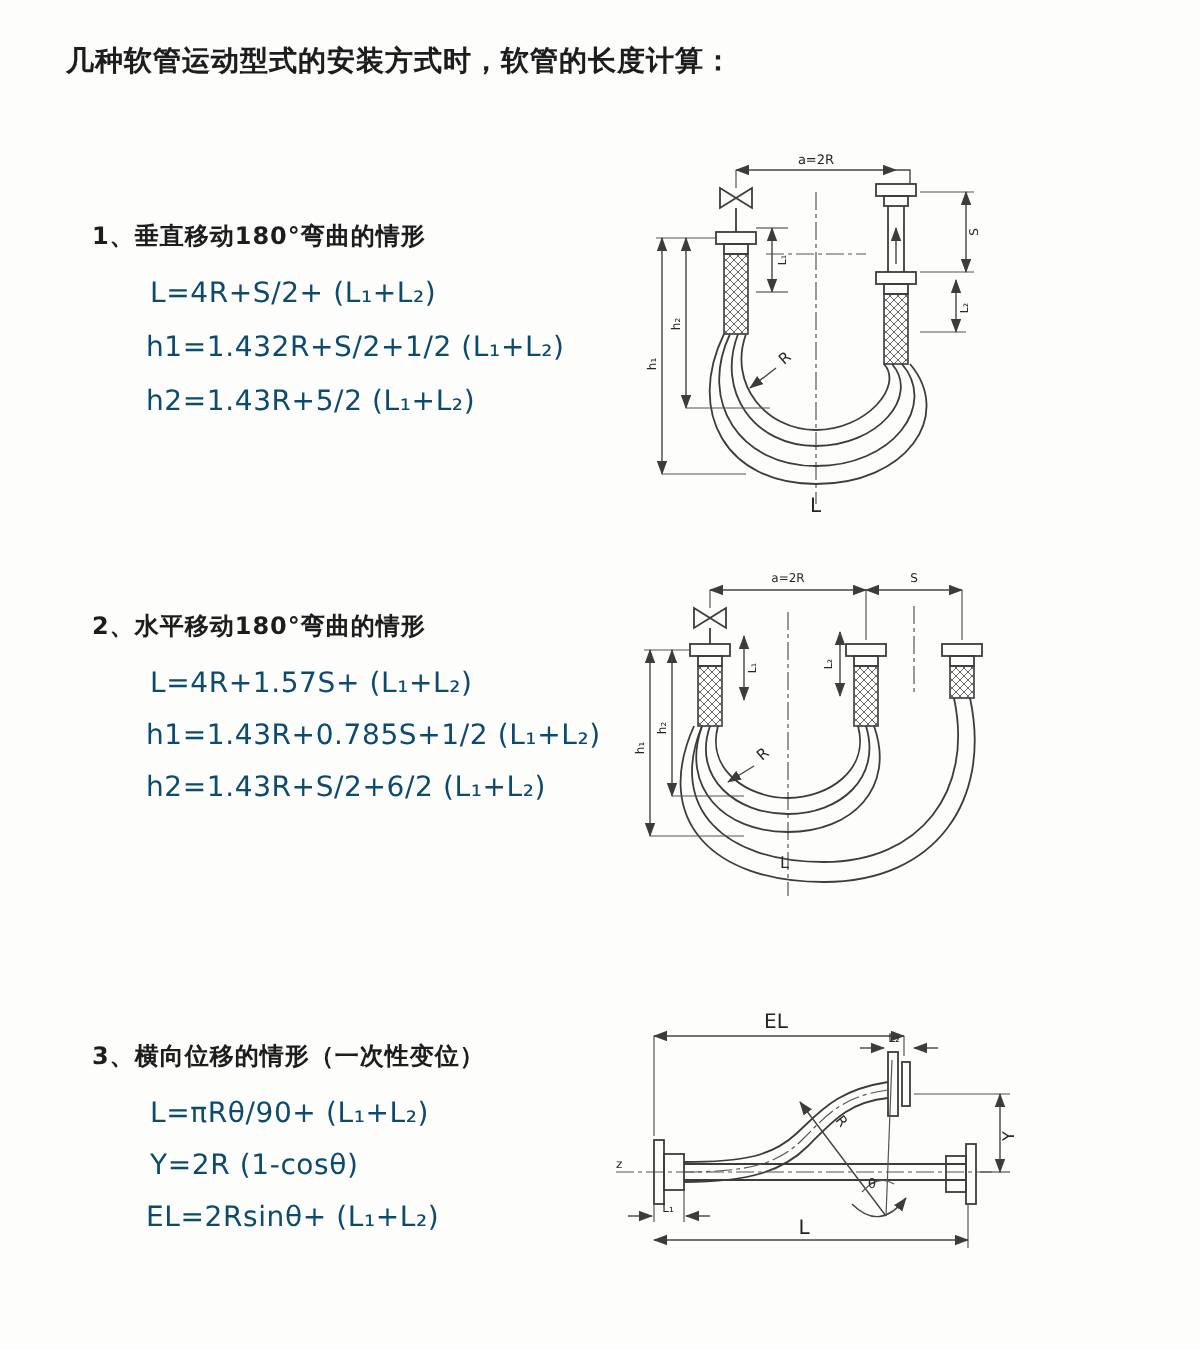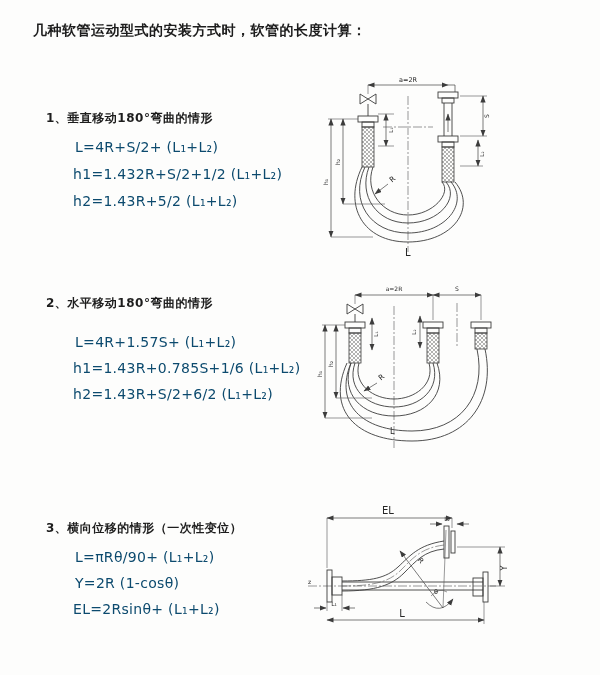--- a/index.html
+++ b/index.html
@@ -21,23 +21,23 @@
 
 <div class="page">
 
   <div class="doc-title">几种软管运动型式的安装方式时，软管的长度计算：</div>
 
   <div class="sec-heading" style="left:46px;top:110px">1、垂直移动180°弯曲的情形</div>
   <div class="formula" style="left:75px;top:139px">L=4R+S/2+ (L₁+L₂)</div>
   <div class="formula" style="left:73px;top:166px">h1=1.432R+S/2+1/2 (L₁+L₂)</div>
   <div class="formula" style="left:73px;top:193px">h2=1.43R+5/2 (L₁+L₂)</div>
 
-  <div class="sec-heading" style="left:46px;top:295px">2、水平移动180°弯曲的情形</div>
+  <div class="sec-heading" style="left:46px;top:305px">2、水平移动180°弯曲的情形</div>
   <div class="formula" style="left:75px;top:334px">L=4R+1.57S+ (L₁+L₂)</div>
-  <div class="formula" style="left:73px;top:360px">h1=1.43R+0.785S+1/6 (L₁+L₂)</div>
+  <div class="formula" style="left:73px;top:360px">h1=1.43R+0.785S+1/2 (L₁+L₂)</div>
   <div class="formula" style="left:73px;top:386px">h2=1.43R+S/2+6/2 (L₁+L₂)</div>
 
   <div class="sec-heading" style="left:46px;top:520px">3、横向位移的情形（一次性变位）</div>
   <div class="formula" style="left:75px;top:549px">L=πRθ/90+ (L₁+L₂)</div>
   <div class="formula" style="left:75px;top:575px">Y=2R (1-cosθ)</div>
   <div class="formula" style="left:73px;top:601px">EL=2Rsinθ+ (L₁+L₂)</div>
 
   <svg style="left:315px;top:70px" width="280" height="200" viewBox="0 0 280 200">
     <defs>
       <marker id="ar1" markerWidth="8" markerHeight="6" refX="6.5" refY="2.6" orient="auto-start-reverse" markerUnits="userSpaceOnUse">

